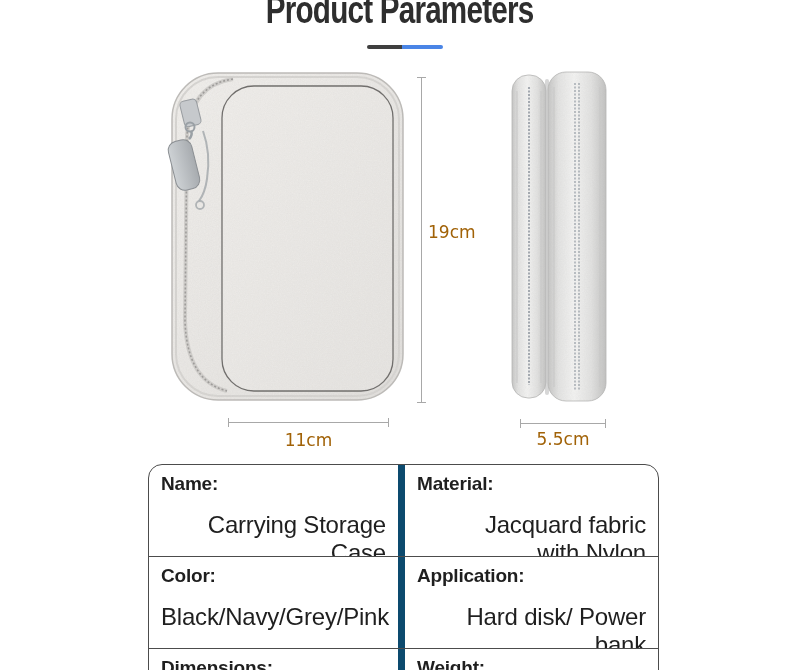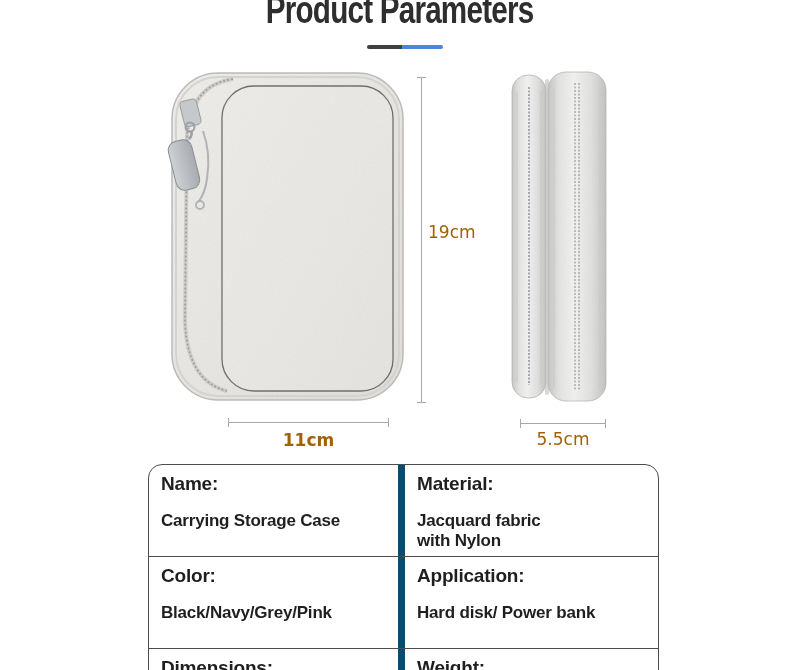--- a/index.html
+++ b/index.html
@@ -31,35 +31,35 @@
   .dim-h2 { left:520px; top:423px; width:86px; height:1px; }
   .cap { position:absolute; background:#a8a8a8; }
   .dim-v .cap { width:9px; height:1px; left:-4px; }
   .dim-v .cap.a { top:0; } .dim-v .cap.b { bottom:0; }
   .dim-h1 .cap, .dim-h2 .cap { width:1px; height:9px; top:-4px; }
   .dim-h1 .cap.a, .dim-h2 .cap.a { left:0; }
   .dim-h1 .cap.b, .dim-h2 .cap.b { right:0; }
 
   .dim-label { position:absolute; color:#a16207; font-size:17px; font-family:"DejaVu Sans", sans-serif; }
   .lbl-h { left:428px; top:222px; }
-  .lbl-w { left:228px; top:430px; width:161px; text-align:center;font-weight:bold; }
+  .lbl-w { left:228px; top:430px; width:161px; text-align:center; }
   .lbl-d { left:520px; top:429px; width:86px; text-align:center; }
 
   
   .spec-table {
     position:absolute; left:148px; top:464px; width:509px; height:280px;
     border:1px solid #4c4c4c; border-radius:14px 14px 0 0;
     color:#1f1f1f;
   }
   .trow { display:grid; grid-template-columns:256px 1fr; height:91px; border-bottom:1px solid #4c4c4c; }
   .trow.last { border-bottom:none; height:96px; }
   .tcell { padding:8px 12px 0 12px; overflow:hidden; }
   .tcell.left-col { border-right:7px solid #0c4a6e; }
   .tlabel { font-size:19px; font-weight:bold; letter-spacing:-0.2px; }
-  .tvalue { font-size:17px; font-weight:bold; text-align:left; line-height:1.18; letter-spacing:-0.2px; }
+  .tvalue { font-size:24px; font-weight:normal; text-align:right; line-height:1.18; letter-spacing:-0.2px; }
   .tvalue.single { margin-top:16px; }
   .tvalue.multi  { margin-top:16px; }
   .tvalue span { display:block; }
 </style>
 </head>
 <body>
 
 <div class="stage">
 
   <h1 class="title"><span class="title-inner">Product Parameters</span></h1>

